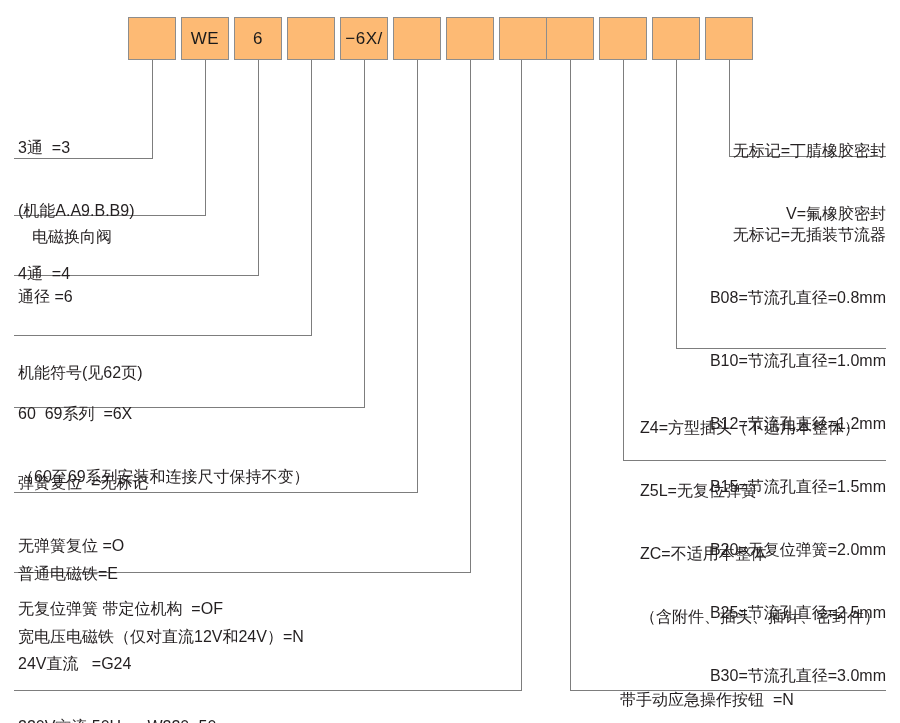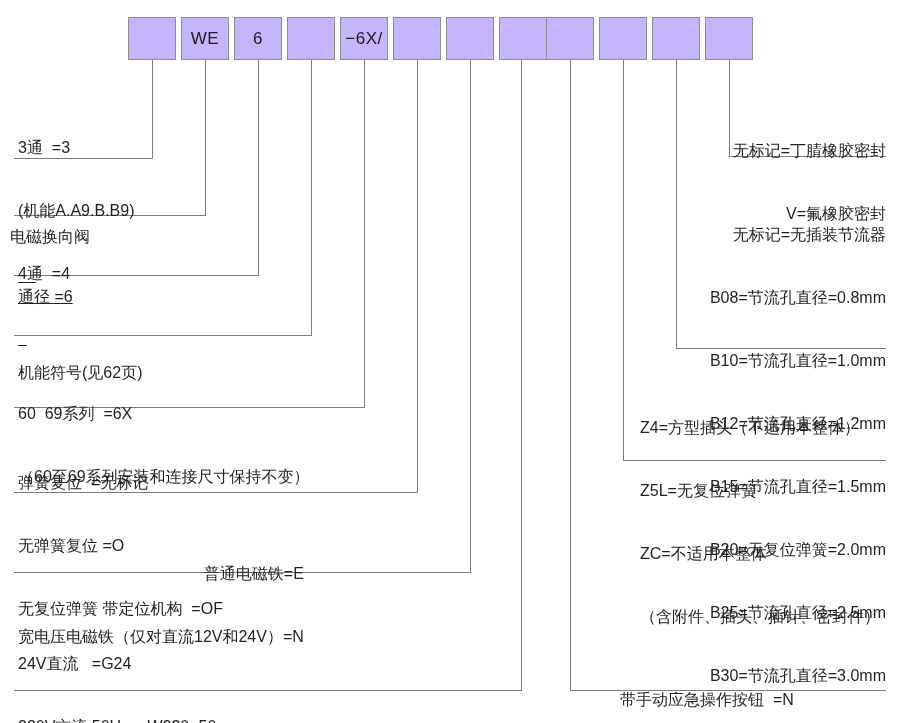--- a/index.html
+++ b/index.html
@@ -18,21 +18,21 @@
     height: 723px;
     overflow: hidden;
     background: #ffffff;
   }
 
   
   .code-box {
     position: absolute;
     top: 17px;
     height: 43px;
-    background: #c4b5fd;
+    background: #fdba74;
     border: 1px solid #8d8d8d;
     box-sizing: border-box;
     display: flex;
     align-items: center;
     justify-content: center;
     font-size: 17px;
     letter-spacing: 0.5px;
     color: #1a1a1a;
   }
 
@@ -110,44 +110,44 @@
 
   <div class="lead v" style="left:570px; top:60px; height:630px;"></div>
   <div class="lead h" style="left:570px; top:690px; width:316px;"></div>
 
   <div class="lbl" style="left:18px; top:95px;">
     <span class="ln">3通  =3</span>
     <span class="ln">(机能A.A9.B.B9)</span>
     <span class="ln">4通  =4</span>
   </div>
 
-  <div class="lbl" style="left:10px; top:184px;">
+  <div class="lbl" style="left:32px; top:184px;">
     <span class="ln">电磁换向阀</span>
   </div>
 
-  <div class="lbl" style="left:18px; top:244px;text-decoration:underline;">
+  <div class="lbl" style="left:18px; top:244px;">
     <span class="ln">通径 =6</span>
   </div>
 
   <div class="lbl" style="left:18px; top:320px;">
     <span class="ln">机能符号(见62页)</span>
   </div>
 
   <div class="lbl" style="left:18px; top:361px;">
     <span class="ln">60  69系列  =6X</span>
     <span class="ln">（60至69系列安装和连接尺寸保持不变）</span>
   </div>
 
   <div class="lbl" style="left:18px; top:430px;">
     <span class="ln">弹簧复位  =无标记</span>
     <span class="ln">无弹簧复位 =O</span>
     <span class="ln">无复位弹簧 带定位机构  =OF</span>
   </div>
 
-  <div class="lbl" style="left:18px; top:521px;text-align:right;">
+  <div class="lbl" style="left:18px; top:521px;">
     <span class="ln">普通电磁铁=E</span>
     <span class="ln">宽电压电磁铁（仅对直流12V和24V）=N</span>
   </div>
 
   <div class="lbl" style="left:18px; top:611px;">
     <span class="ln">24V直流   =G24</span>
     <span class="ln">220V交流.50Hz  =W220−50</span>
     
   </div>
 

